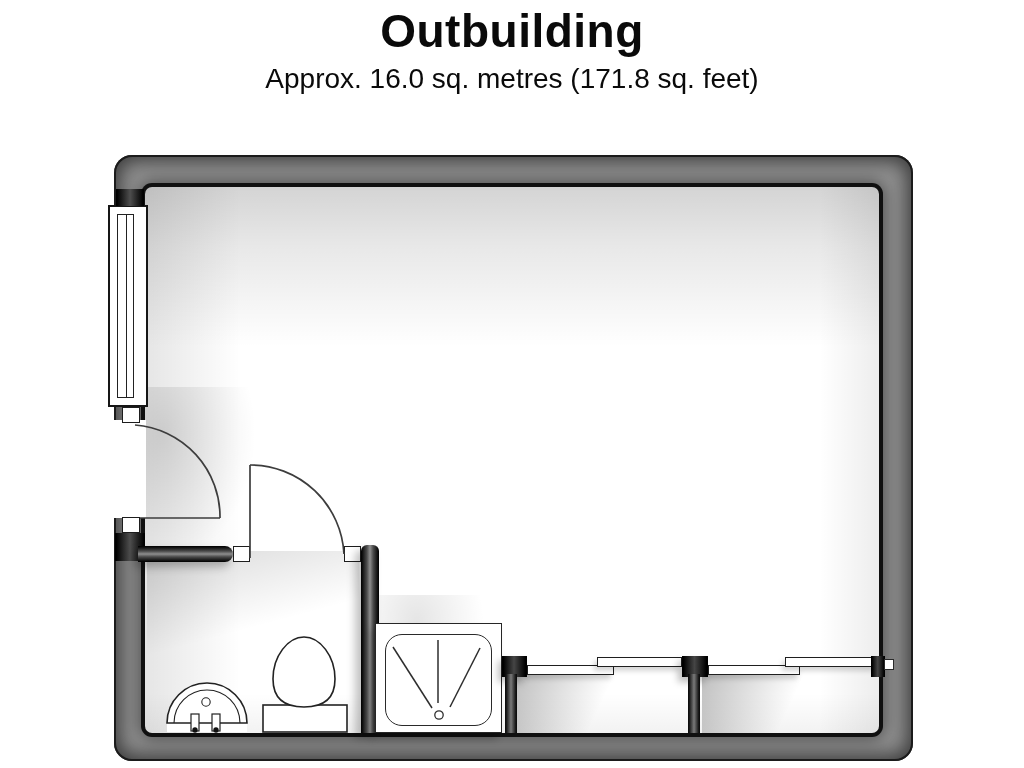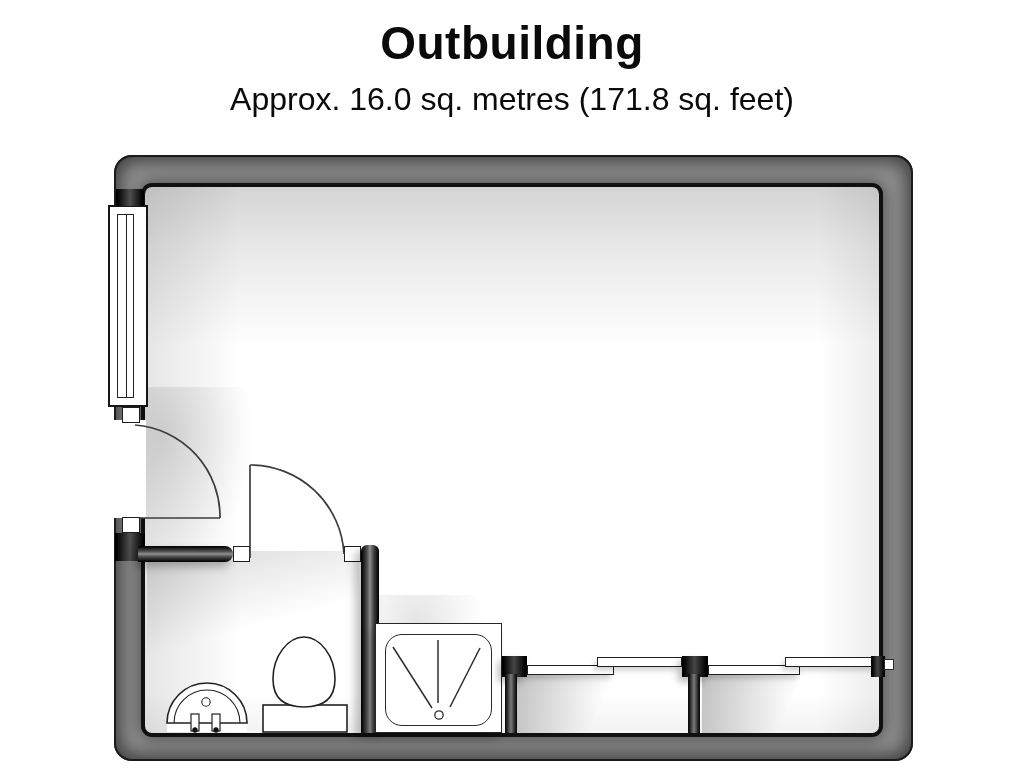--- a/index.html
+++ b/index.html
@@ -1,22 +1,22 @@
 <!DOCTYPE html>
 <html><head>
 <meta charset="utf-8">
 <style>
   html,body{margin:0;padding:0;background:#fff;width:1024px;height:768px;overflow:hidden;
     font-family:"Liberation Sans", sans-serif;}
   .stage{position:relative;width:1024px;height:768px;background:#fff;}
 
   
   .header{position:absolute;left:0;top:0;width:1024px;text-align:center;color:#0a0a0a;}
-  .title{margin:16px;padding-top:4px;font-size:46px;font-weight:700;line-height:1.02;letter-spacing:0.5px;}
-  .subtitle{margin:9px 0 0 0;font-size:32px;font-weight:400;line-height:1.05;}
+  .title{margin:4px;padding-top:4px;font-size:46px;font-weight:700;line-height:1.02;letter-spacing:0.5px;}
+  .subtitle{margin:9px 0 0 0;font-size:28px;font-weight:400;line-height:1.05;}
 
   
   .plan{position:absolute;left:114px;top:155px;width:799px;height:606px;}
 
   
   .frame{position:absolute;left:0;top:0;width:799px;height:606px;border-radius:18px;
     background:#929292;
     box-shadow:inset 0 0 0 2px #1b1b1b, inset 0 0 20px 6px rgba(0,0,0,0.62);}
   
   .floor{position:absolute;left:31px;top:32px;width:734px;height:546px;border-radius:7px;

